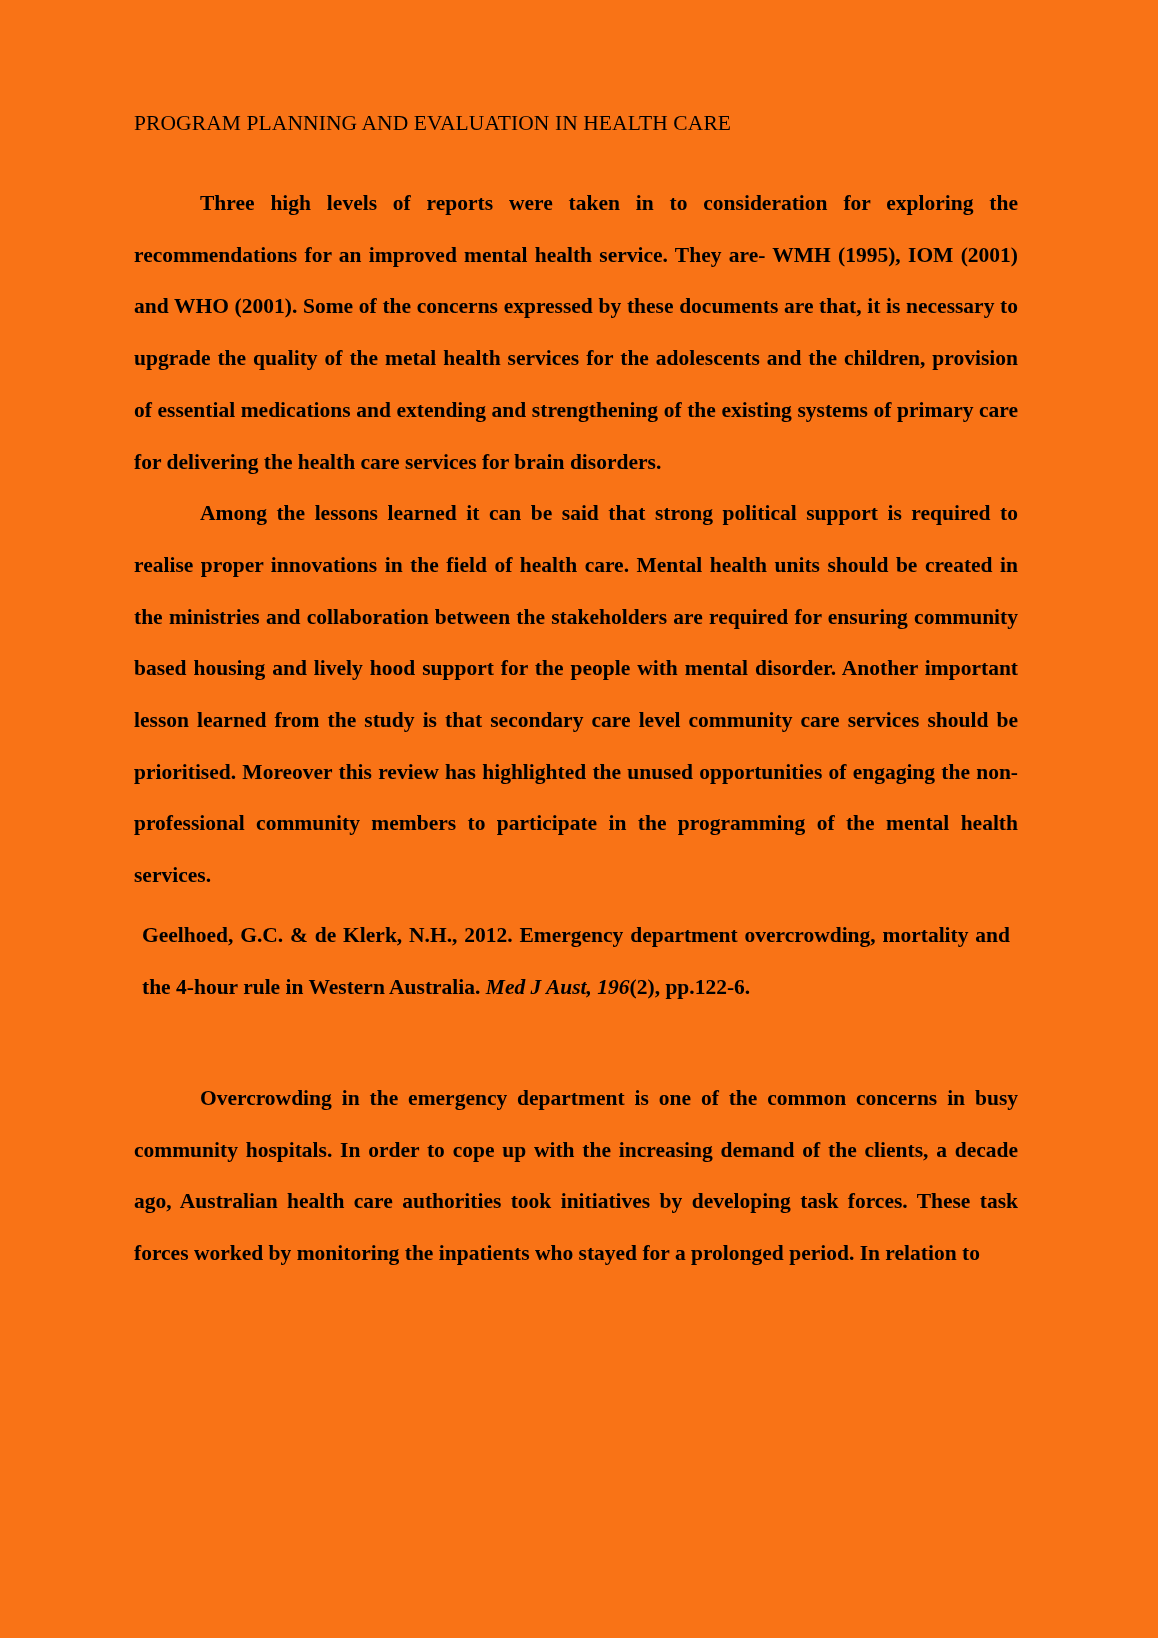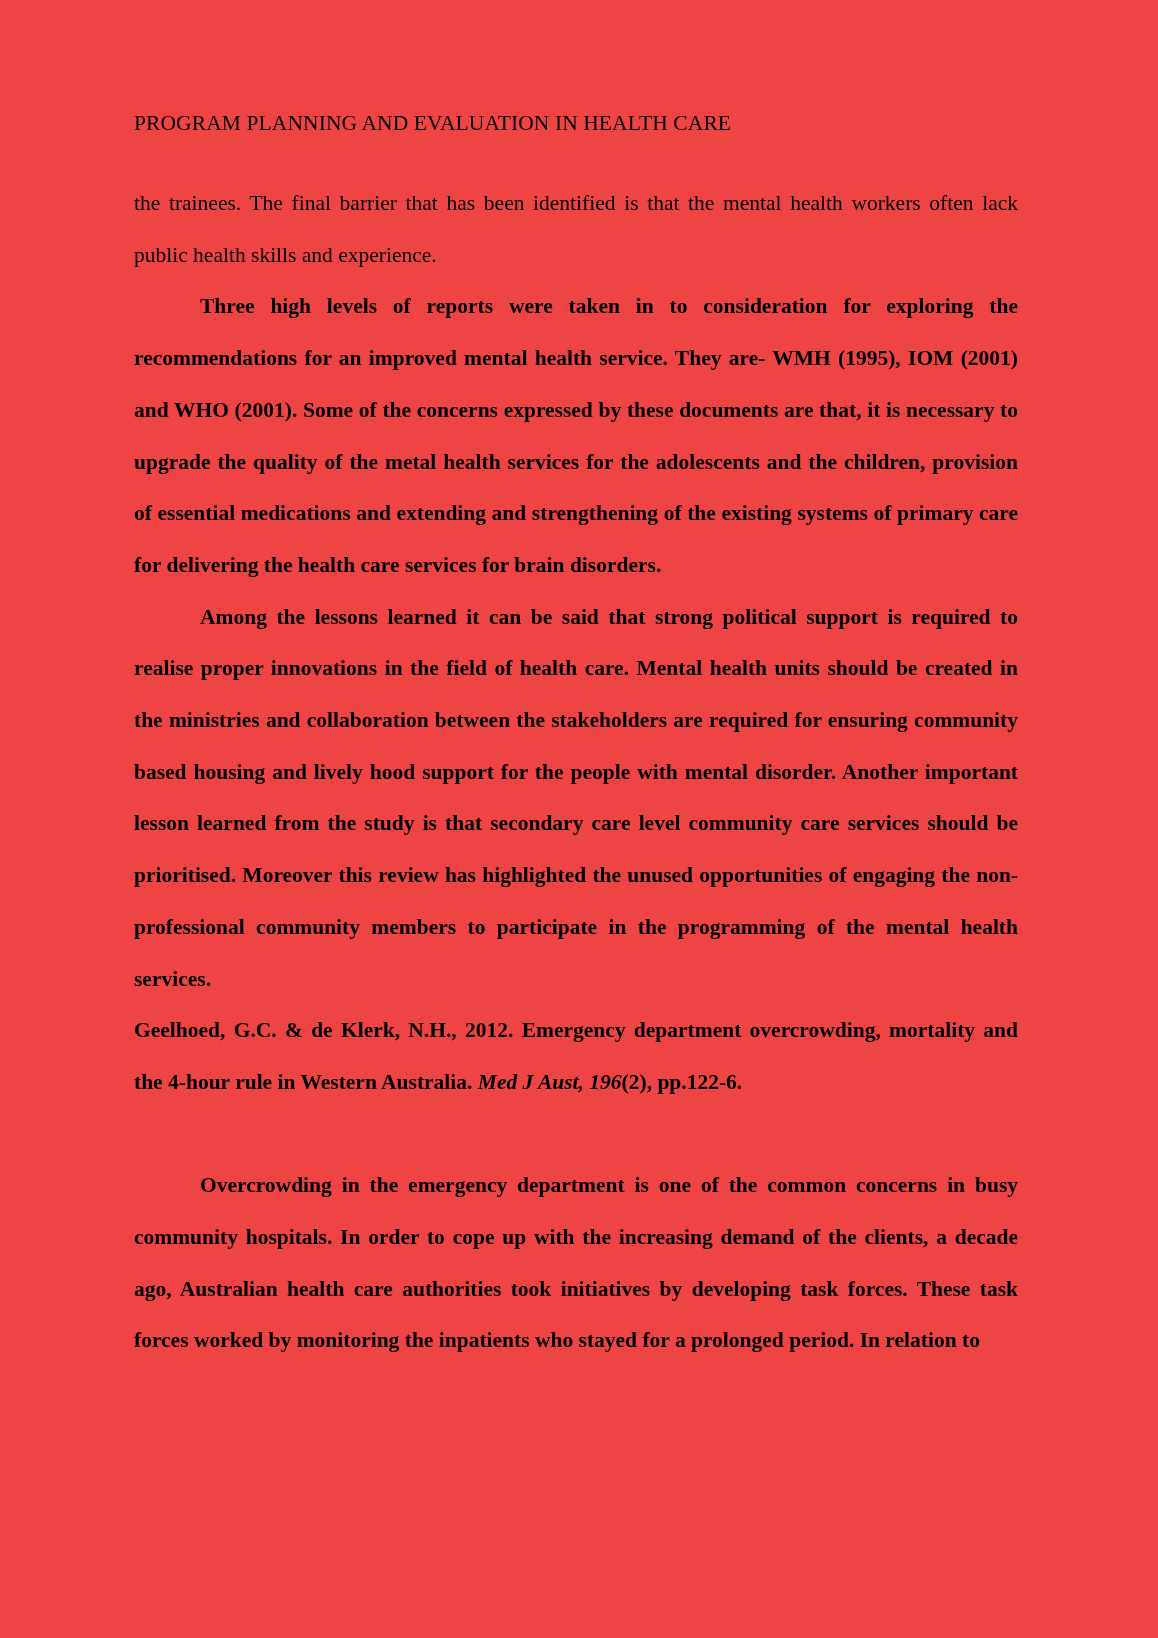--- a/index.html
+++ b/index.html
@@ -15,21 +15,21 @@
     color: #000000;
     overflow: hidden;
     position: relative;
   }
   .page {
     position: absolute;
     left: 0;
     top: 0;
     width: 1158px;
     height: 1638px;
-    background: #ef4444;
+    background: #f97316;
     box-sizing: border-box;
   }
   .running-header {
     position: absolute;
     left: 134px;
     top: 110px;
     width: 884px;
     font-size: 21.5px;
     line-height: 1.25;
     letter-spacing: 0.1px;
@@ -52,21 +52,21 @@
     -webkit-hyphens: none;
   }
   p.indent {
     text-indent: 66px;
     font-weight: bold;
   }
   .spacer-line {
     height: 51.7px;
   }
   p.citation {
-    margin: 0;
+    margin: 8px;
     font-size: 21.5px;
     line-height: 51.7px;
     font-weight: bold;
     text-align: justify;
     text-align-last: left;
   }
   .ital {
     font-style: italic;
   }
   
@@ -74,21 +74,20 @@
 </style>
 </head>
 <body>
 
 <div class="page">
 
   <div class="running-header">PROGRAM PLANNING AND EVALUATION IN HEALTH CARE</div>
 
   <div class="body-block">
 
-    <p class="para">the trainees. The final barrier that has been identified is that the mental health workers often lack public health skills and experience.</p>
 
     <p class="para indent">Three high levels of reports were taken in to consideration for exploring the recommendations for an improved mental health service. They are- WMH (1995), IOM (2001) and WHO (2001). Some of the concerns expressed by these documents are that, it is necessary to upgrade the quality of the metal health services for the adolescents and the children, provision of essential medications and extending and strengthening of the existing systems of primary care for delivering the health care services for brain disorders.</p>
 
     <p class="para indent">Among the lessons learned it can be said that strong political support is required to realise proper innovations in the field of health care. Mental health units should be created in the ministries and collaboration between the stakeholders are required for ensuring community based housing and lively hood support for the people with mental disorder. Another important lesson learned from the study is that secondary care level community care services should be prioritised. Moreover this review has highlighted the unused opportunities of engaging the non-professional community members to participate in the programming of the mental health services.</p>
 
     <p class="citation">
       <span>Geelhoed, G.C. &amp; de Klerk, N.H., 2012. Emergency department overcrowding, mortality and the 4-hour rule in Western Australia. </span><span class="ital">Med J Aust, 196</span><span>(2), pp.122-6.</span>
     </p>
 
     <div class="spacer-line"></div>

